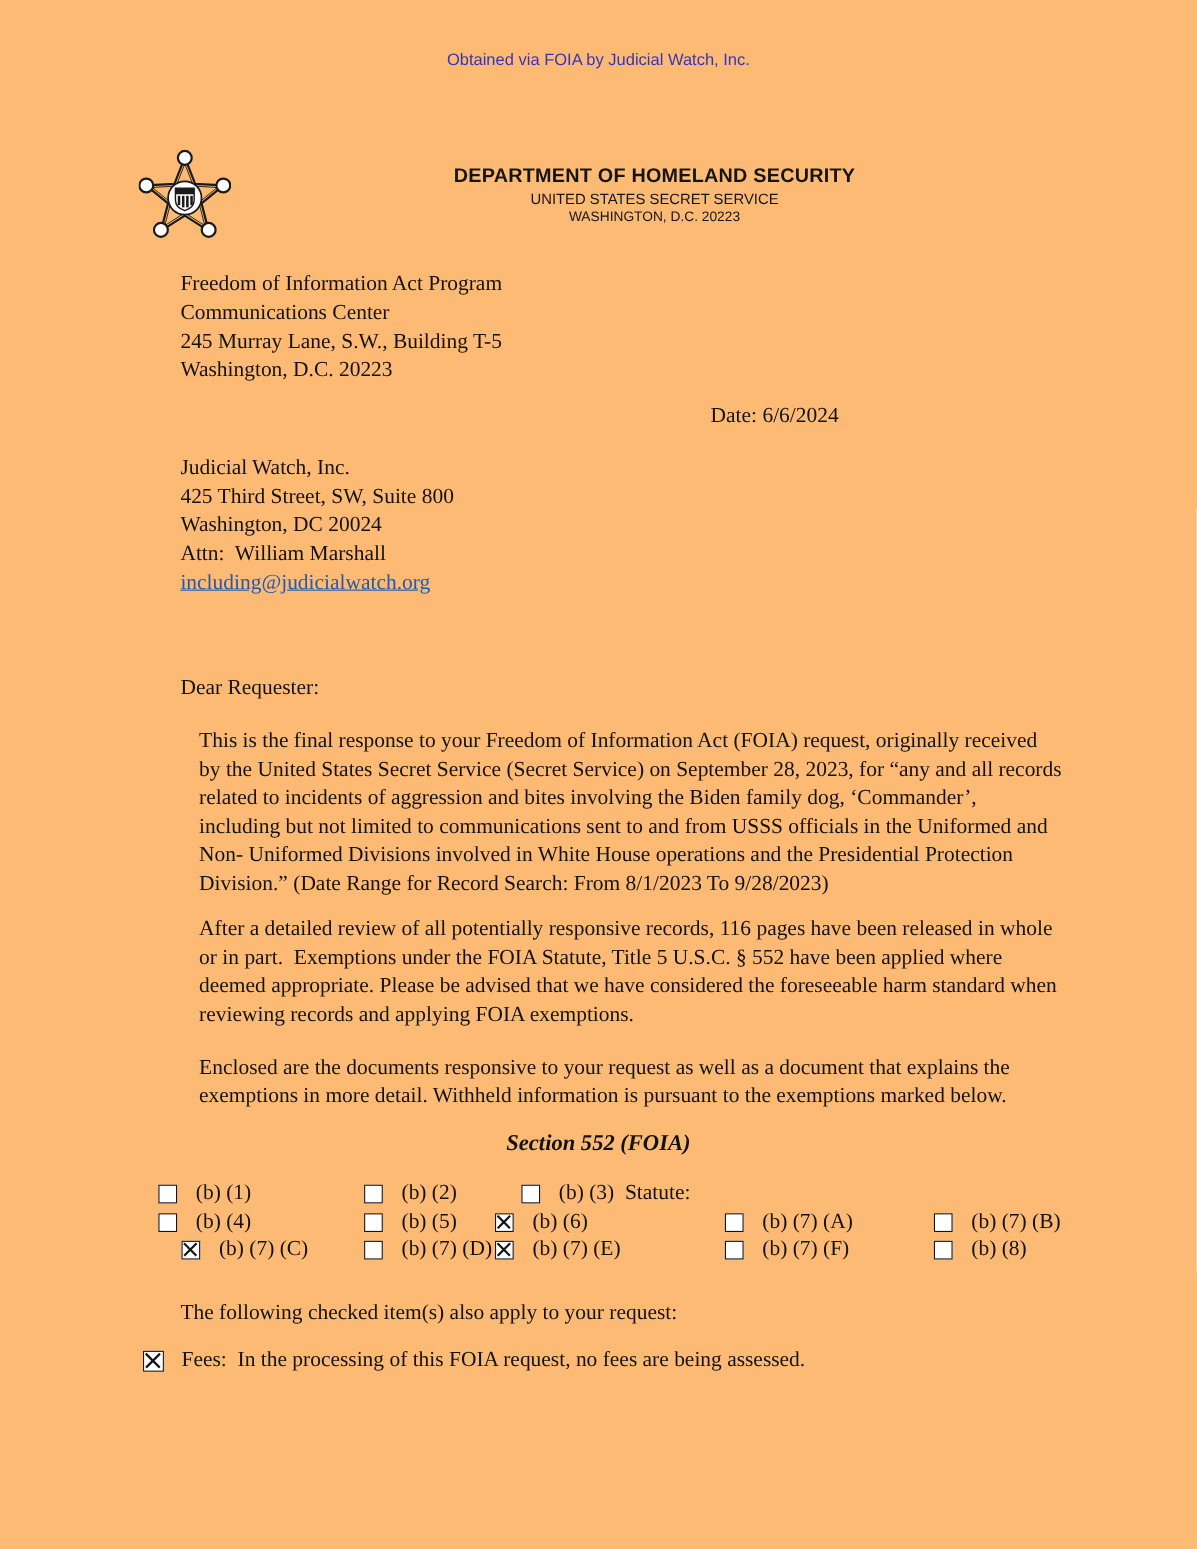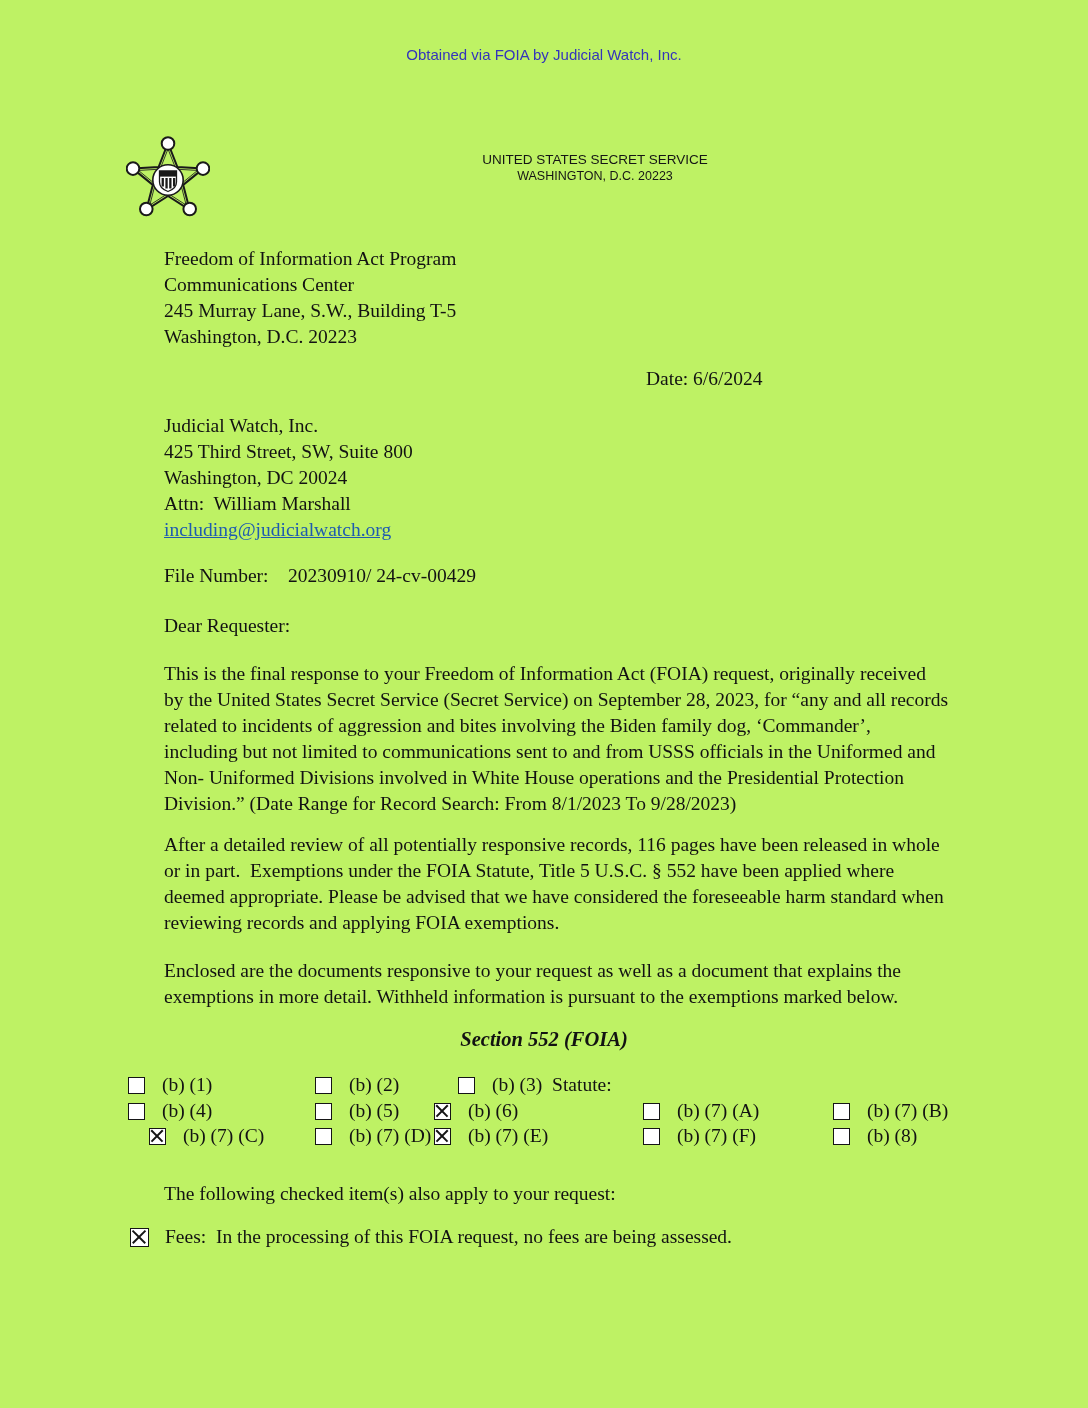--- a/index.html
+++ b/index.html
@@ -1,17 +1,17 @@
 <!DOCTYPE html>
 <html><head>
 <meta charset="utf-8">
 <style>
   html,body{margin:0;padding:0;background:#ffffff;}
   body{width:1088px;height:1408px;font-family:"Liberation Serif",serif;color:#121212;}
-  .page{position:relative;width:1088px;height:1408px;background:#bef264;overflow:hidden;}
+  .page{position:relative;width:1088px;height:1408px;background:#fdba74;overflow:hidden;}
 
   .banner{position:absolute;top:46px;left:0;width:1088px;text-align:center;
           font-family:"Liberation Sans",sans-serif;font-size:15px;color:#3434bb;}
 
   .seal{position:absolute;left:126px;top:136px;width:84px;height:84px;}
 
   .header-text{position:absolute;left:345px;top:149px;width:500px;text-align:center;
                font-family:"Liberation Sans",sans-serif;color:#151515;}
   .header-agency{font-weight:bold;font-size:18px;line-height:21px;letter-spacing:.2px;}
   .header-sub1{font-size:13.5px;line-height:17px;margin-top:2px;}
@@ -19,29 +19,29 @@
 
   .serif{font-size:19.5px;line-height:26px;white-space:pre-wrap;margin-left:36px;}
 
   .sender{position:absolute;left:128px;top:246px;}
   .date-line{position:absolute;left:610px;top:366px;}
   .recipient{position:absolute;left:128px;top:413px;}
   .email-link{color:#1e5bb0;text-decoration:underline;cursor:pointer;}
   .file-number{position:absolute;left:128px;top:563px;}
   .salutation{position:absolute;left:128px;top:613px;}
 
-  .para{position:absolute;left:128px;width:845px;}
+  .para{position:absolute;left:145px;width:845px;}
   .para1{top:661px;}
   .para2{top:832px;}
   .para3{top:958px;}
 
   .section-heading{position:absolute;left:0;top:1028px;width:1088px;text-align:center;
                    font-weight:bold;font-style:italic;font-size:20.5px;}
 
-  .exemption-grid{position:absolute;left:0;top:1074px;width:952px;height:82px;}
+  .exemption-grid{position:absolute;left:16px;top:1074px;width:952px;height:82px;}
   .exemption-item{position:absolute;display:flex;align-items:center;height:22px;}
   .checkbox{display:inline-block;width:17px;height:17px;border:1.7px solid #151515;
             box-sizing:border-box;position:relative;background:#fff;flex:0 0 auto;}
   .checkbox.checked::before,.checkbox.checked::after{content:"";position:absolute;
             left:-1px;top:6px;width:16px;height:1.7px;background:#151515;}
   .checkbox.checked::before{transform:rotate(45deg);}
   .checkbox.checked::after{transform:rotate(-45deg);}
   .exemption-label{margin-left:17px;font-size:19.5px;white-space:pre;}
 
   .also-apply{position:absolute;left:128px;top:1181px;}
@@ -73,38 +73,38 @@
     <rect x="33.5" y="35" width="17" height="5.6" fill="#1a1a1a"></rect>
     <g fill="#1a1a1a">
       <rect x="35.6" y="42" width="2.3" height="8.5"></rect>
       <rect x="39.4" y="42" width="2.3" height="10.5"></rect>
       <rect x="43.2" y="42" width="2.3" height="10.5"></rect>
       <rect x="47" y="42" width="2.3" height="8.5"></rect>
     </g>
   </svg>
 
   <div class="header-text">
+    <div class="header-agency">DEPARTMENT OF HOMELAND SECURITY</div>
     <div class="header-sub1">UNITED STATES SECRET SERVICE</div>
     <div class="header-sub2">WASHINGTON, D.C. 20223</div>
   </div>
 
   <div class="serif sender">Freedom of Information Act Program
 Communications Center
 245 Murray Lane, S.W., Building T-5
 Washington, D.C. 20223</div>
 
   <div class="serif date-line">Date: 6/6/2024</div>
 
   <div class="serif recipient"><span>Judicial Watch, Inc.
 425 Third Street, SW, Suite 800
 Washington, DC 20024
 Attn:  William Marshall</span>
 <a class="email-link">including@judicialwatch.org</a></div>
 
-  <div class="serif file-number">File Number:    20230910/ 24-cv-00429</div>
 
   <div class="serif salutation">Dear Requester:</div>
 
   <div class="serif para para1">This is the final response to your Freedom of Information Act (FOIA) request, originally received
 by the United States Secret Service (Secret Service) on September 28, 2023, for “any and all records
 related to incidents of aggression and bites involving the Biden family dog, ‘Commander’,
 including but not limited to communications sent to and from USSS officials in the Uniformed and
 Non- Uniformed Divisions involved in White House operations and the Presidential Protection
 Division.” (Date Range for Record Search: From 8/1/2023 To 9/28/2023)</div>
   <div class="serif para para2">After a detailed review of all potentially responsive records, 116 pages have been released in whole

